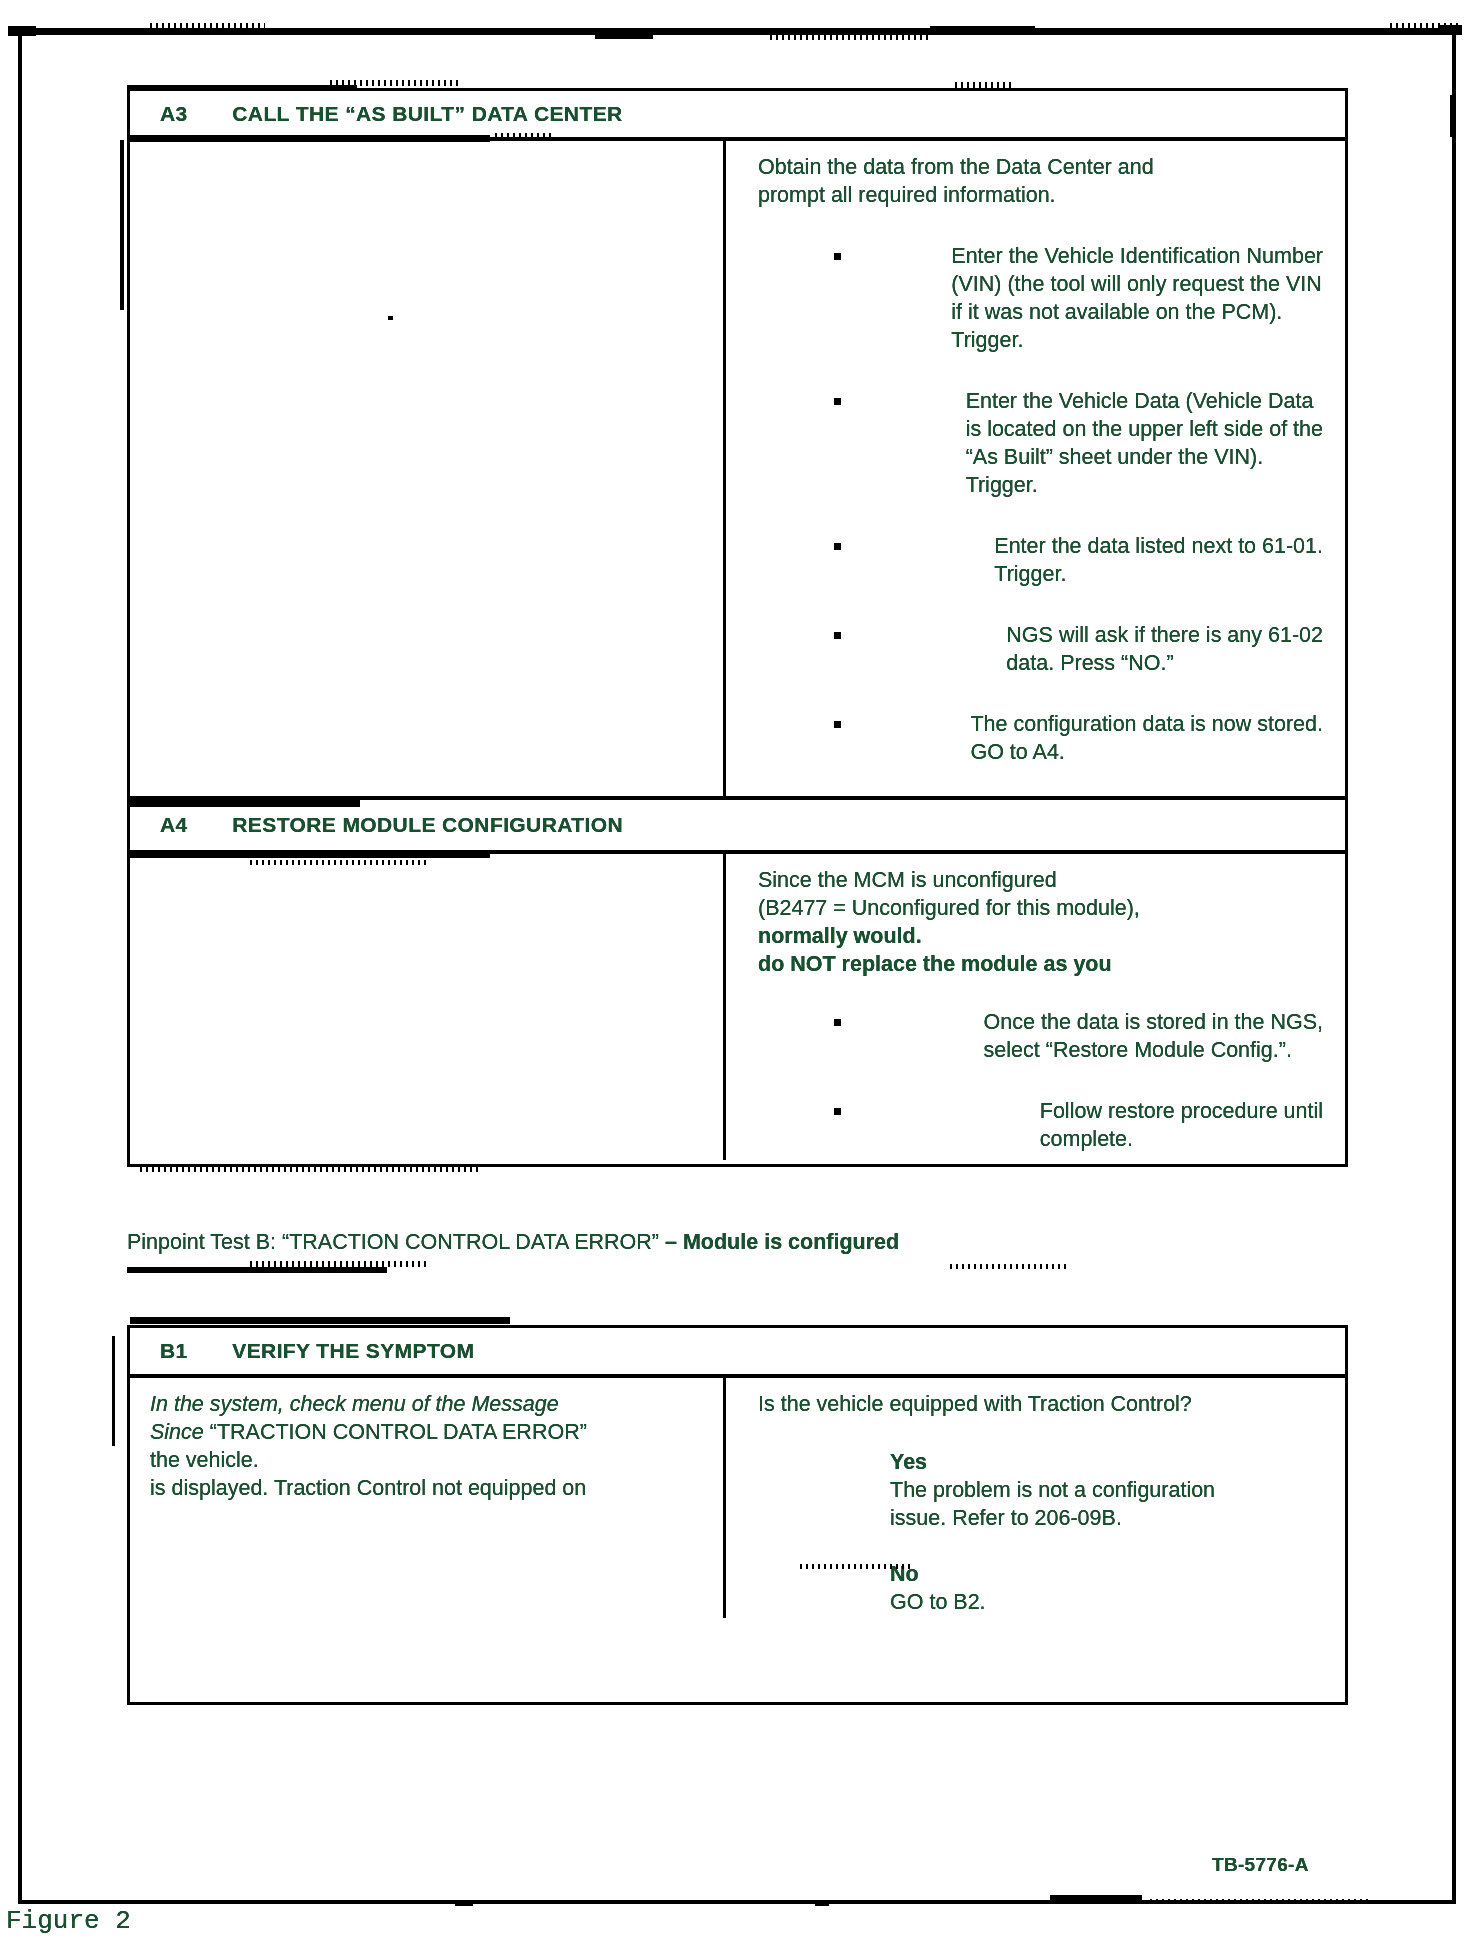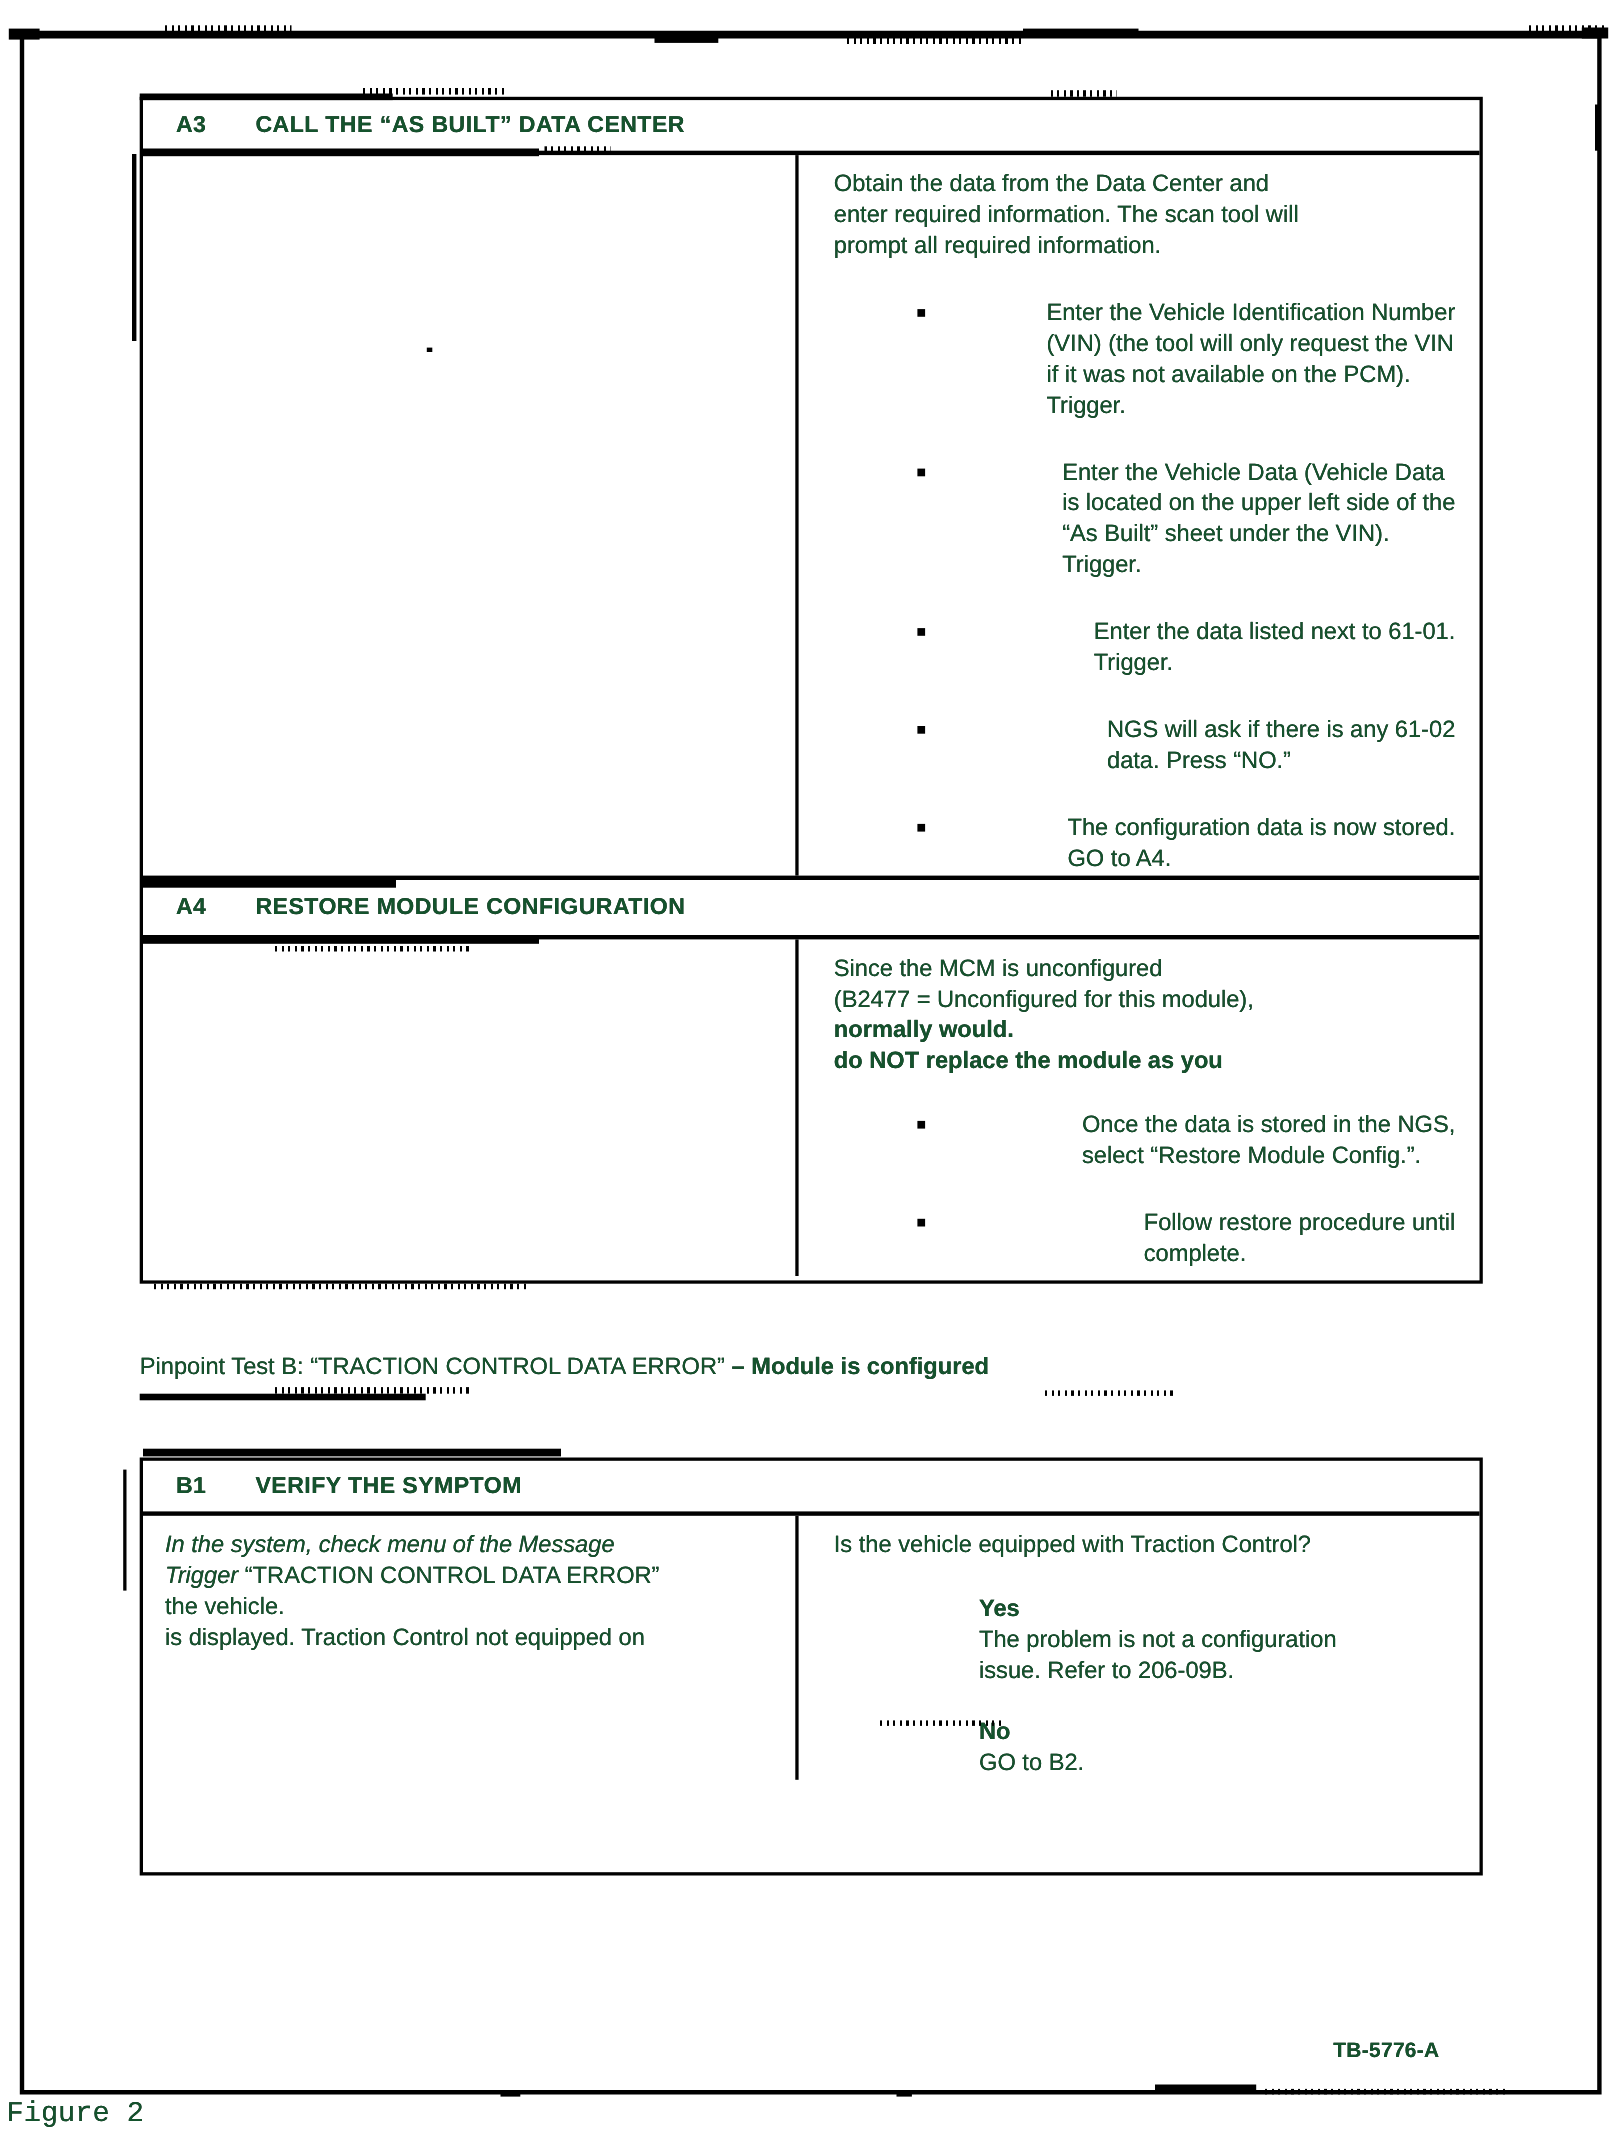--- a/index.html
+++ b/index.html
@@ -107,21 +107,20 @@
     <div class="band">
       <span class="tid">A3</span>
       <span class="ttl">CALL THE “AS BUILT” DATA CENTER</span>
     </div>
 
     <div class="trow" style="height:659px; border-bottom:4px solid #000;">
       <div class="cell-l"></div>
       <div class="vdivider"></div>
       <div class="cell-r">
         <div class="ln">Obtain the data from the Data Center and</div>
-        <div class="ln">enter required information. The scan tool will</div>
         <div class="ln">prompt all required information.</div>
 
         <div class="bullet">
           <span class="dot"></span>
           <div>
             <div class="ln">Enter the Vehicle Identification Number</div>
             <div class="ln">(VIN) (the tool will only request the VIN</div>
             <div class="ln">if it was not available on the PCM).</div>
             <div class="ln">Trigger.</div>
           </div>
@@ -204,21 +203,21 @@
   <div class="ptable" style="top:1325px; height:380px;">
 
     <div class="band">
       <span class="tid">B1</span>
       <span class="ttl">VERIFY THE SYMPTOM</span>
     </div>
 
     <div class="trow" style="height:240px;text-decoration:underline;">
       <div class="cell-l">
         <div class="ln"><span class="it">In the system, check menu of the Message</span><span></span></div>
-        <div class="ln"><span class="it">Trigger </span><span>“TRACTION CONTROL DATA ERROR”</span></div>
+        <div class="ln"><span class="it">Since </span><span>“TRACTION CONTROL DATA ERROR”</span></div>
         <div class="ln"><span class="it"></span><span>the vehicle.</span></div>
         <div class="ln"><span class="it"></span><span>is displayed. Traction Control not equipped on</span></div>
       </div>
       <div class="vdivider"></div>
       <div class="cell-r">
         <div class="ln">Is the vehicle equipped with Traction Control?</div>
         <div class="answer-block gap30">
           <div class="ln b">Yes</div>
           <div class="ln">The problem is not a configuration</div>
           <div class="ln">issue. Refer to 206-09B.</div>

